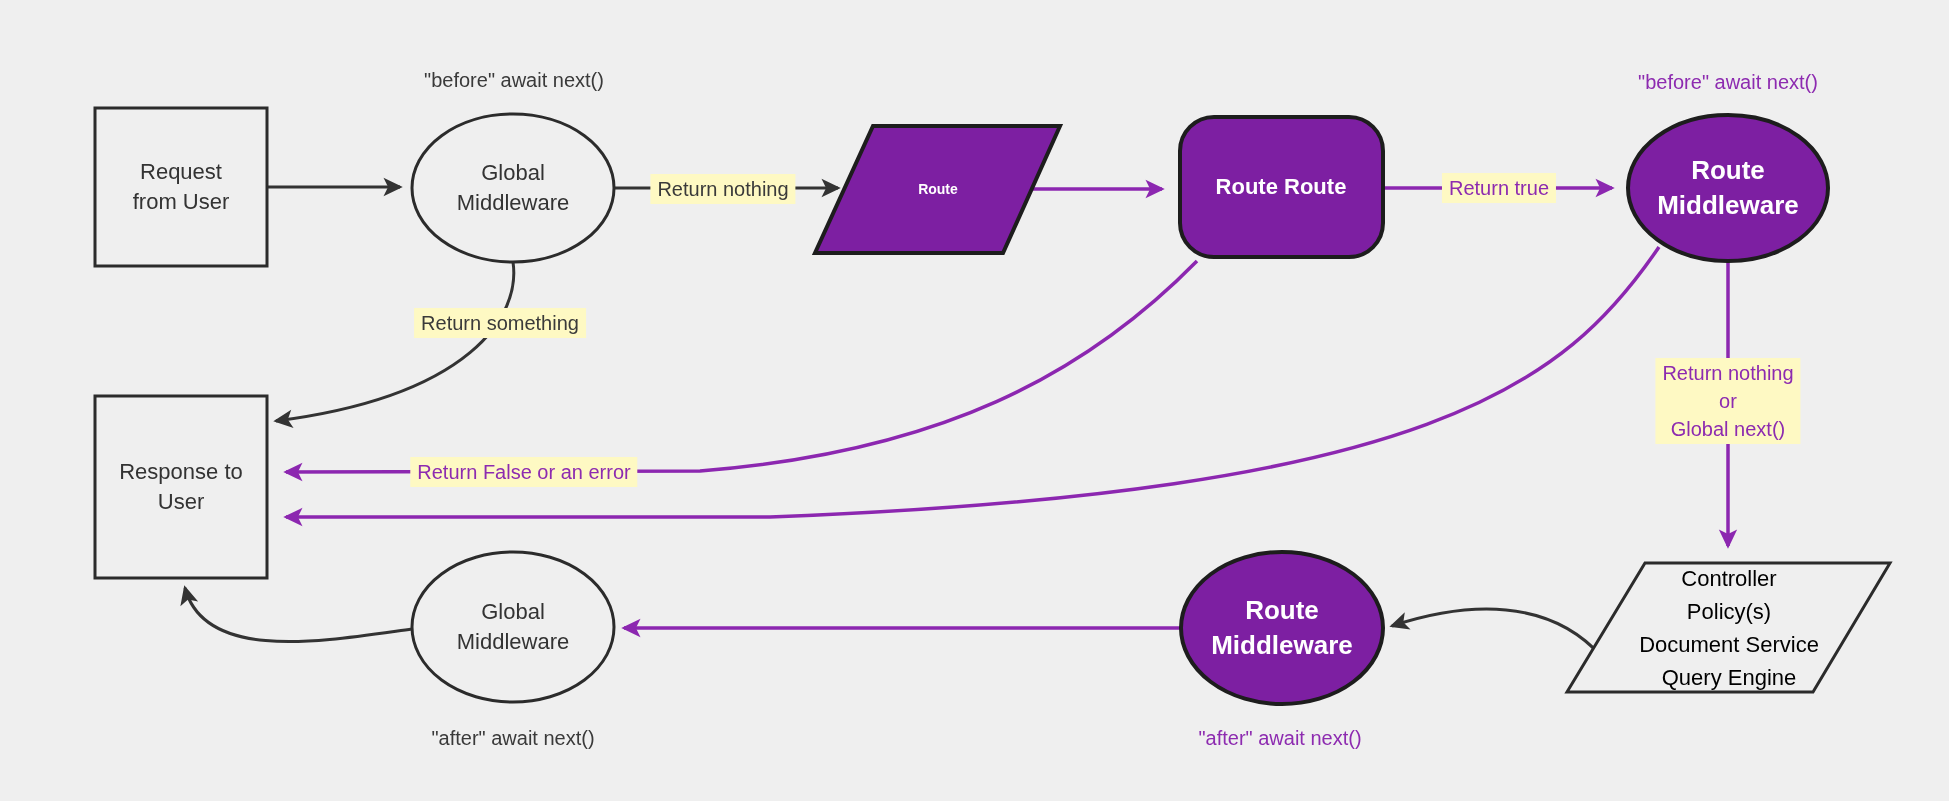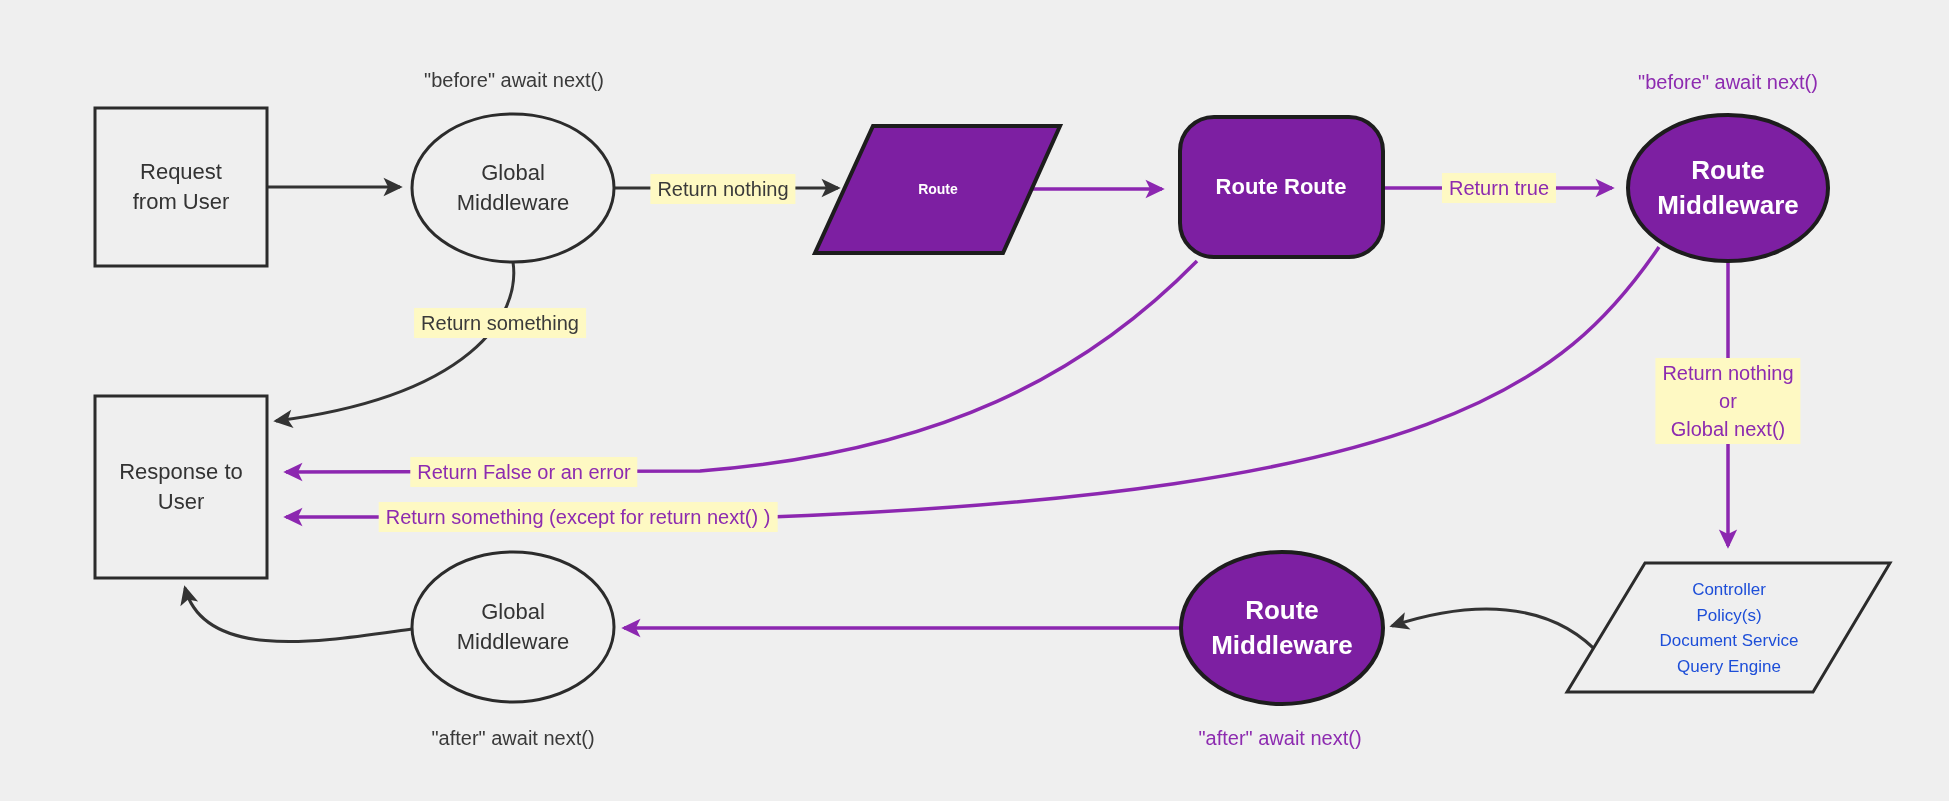--- a/index.html
+++ b/index.html
@@ -11,21 +11,21 @@
   svg.edges{position:absolute;left:0;top:0;}
   .edge-black{stroke:#333333;stroke-width:3;fill:none;}
   .edge-purple{stroke:#8c27b0;stroke-width:3.5;fill:none;}
   .shape-light{fill:#efefef;stroke:#2b2b2b;stroke-width:3;}
   .shape-purple-stroke{stroke:#1d1d1d;stroke-width:4;}
   .node-label{
     position:absolute;transform:translate(-50%,-50%);
     text-align:center;color:#333333;font-size:22px;line-height:1.35;
   }
   .node-label.white{color:#ffffff;font-weight:bold;font-size:26px;line-height:1.35;}
-  .node-label.small{font-size:17px;line-height:1.5;color:#1d4ed8;}
+  .node-label.small{font-size:22px;line-height:1.5;color:#000000;}
   .edge-label{
     position:absolute;transform:translate(-50%,-50%);
     background:#fef9c3;padding:1px 7px;text-align:center;
     font-size:20px;line-height:1.4;white-space:nowrap;
   }
   .edge-label.black{color:#3a3a3a;}
   .edge-label.purple{color:#8d2bb0;}
   .annotation{
     position:absolute;transform:translate(-50%,-50%);
     font-size:20px;white-space:nowrap;
@@ -88,20 +88,19 @@
 
   <div class="edge-label black" style="left:723px;top:189px;">Return nothing</div>
   <div class="edge-label purple" style="left:1499px;top:188px;">Return true</div>
   <div class="edge-label purple" style="left:1728px;top:401px;">
     <div>Return nothing</div>
     <div>or</div>
     <div>Global next()</div>
   </div>
   <div class="edge-label black" style="left:500px;top:323px;">Return something</div>
   <div class="edge-label purple" style="left:524px;top:472px;">Return False or an error</div>
-  <div class="edge-label purple" style="left:578px;top:517px;">Return something (except for return next() )</div>
 
   <div class="annotation black" style="left:514px;top:80px;">"before" await next()</div>
   <div class="annotation purple" style="left:1728px;top:82px;">"before" await next()</div>
   <div class="annotation purple" style="left:1280px;top:738px;">"after" await next()</div>
   <div class="annotation black" style="left:513px;top:738px;">"after" await next()</div>
 
 </div>
 
 </body></html>

